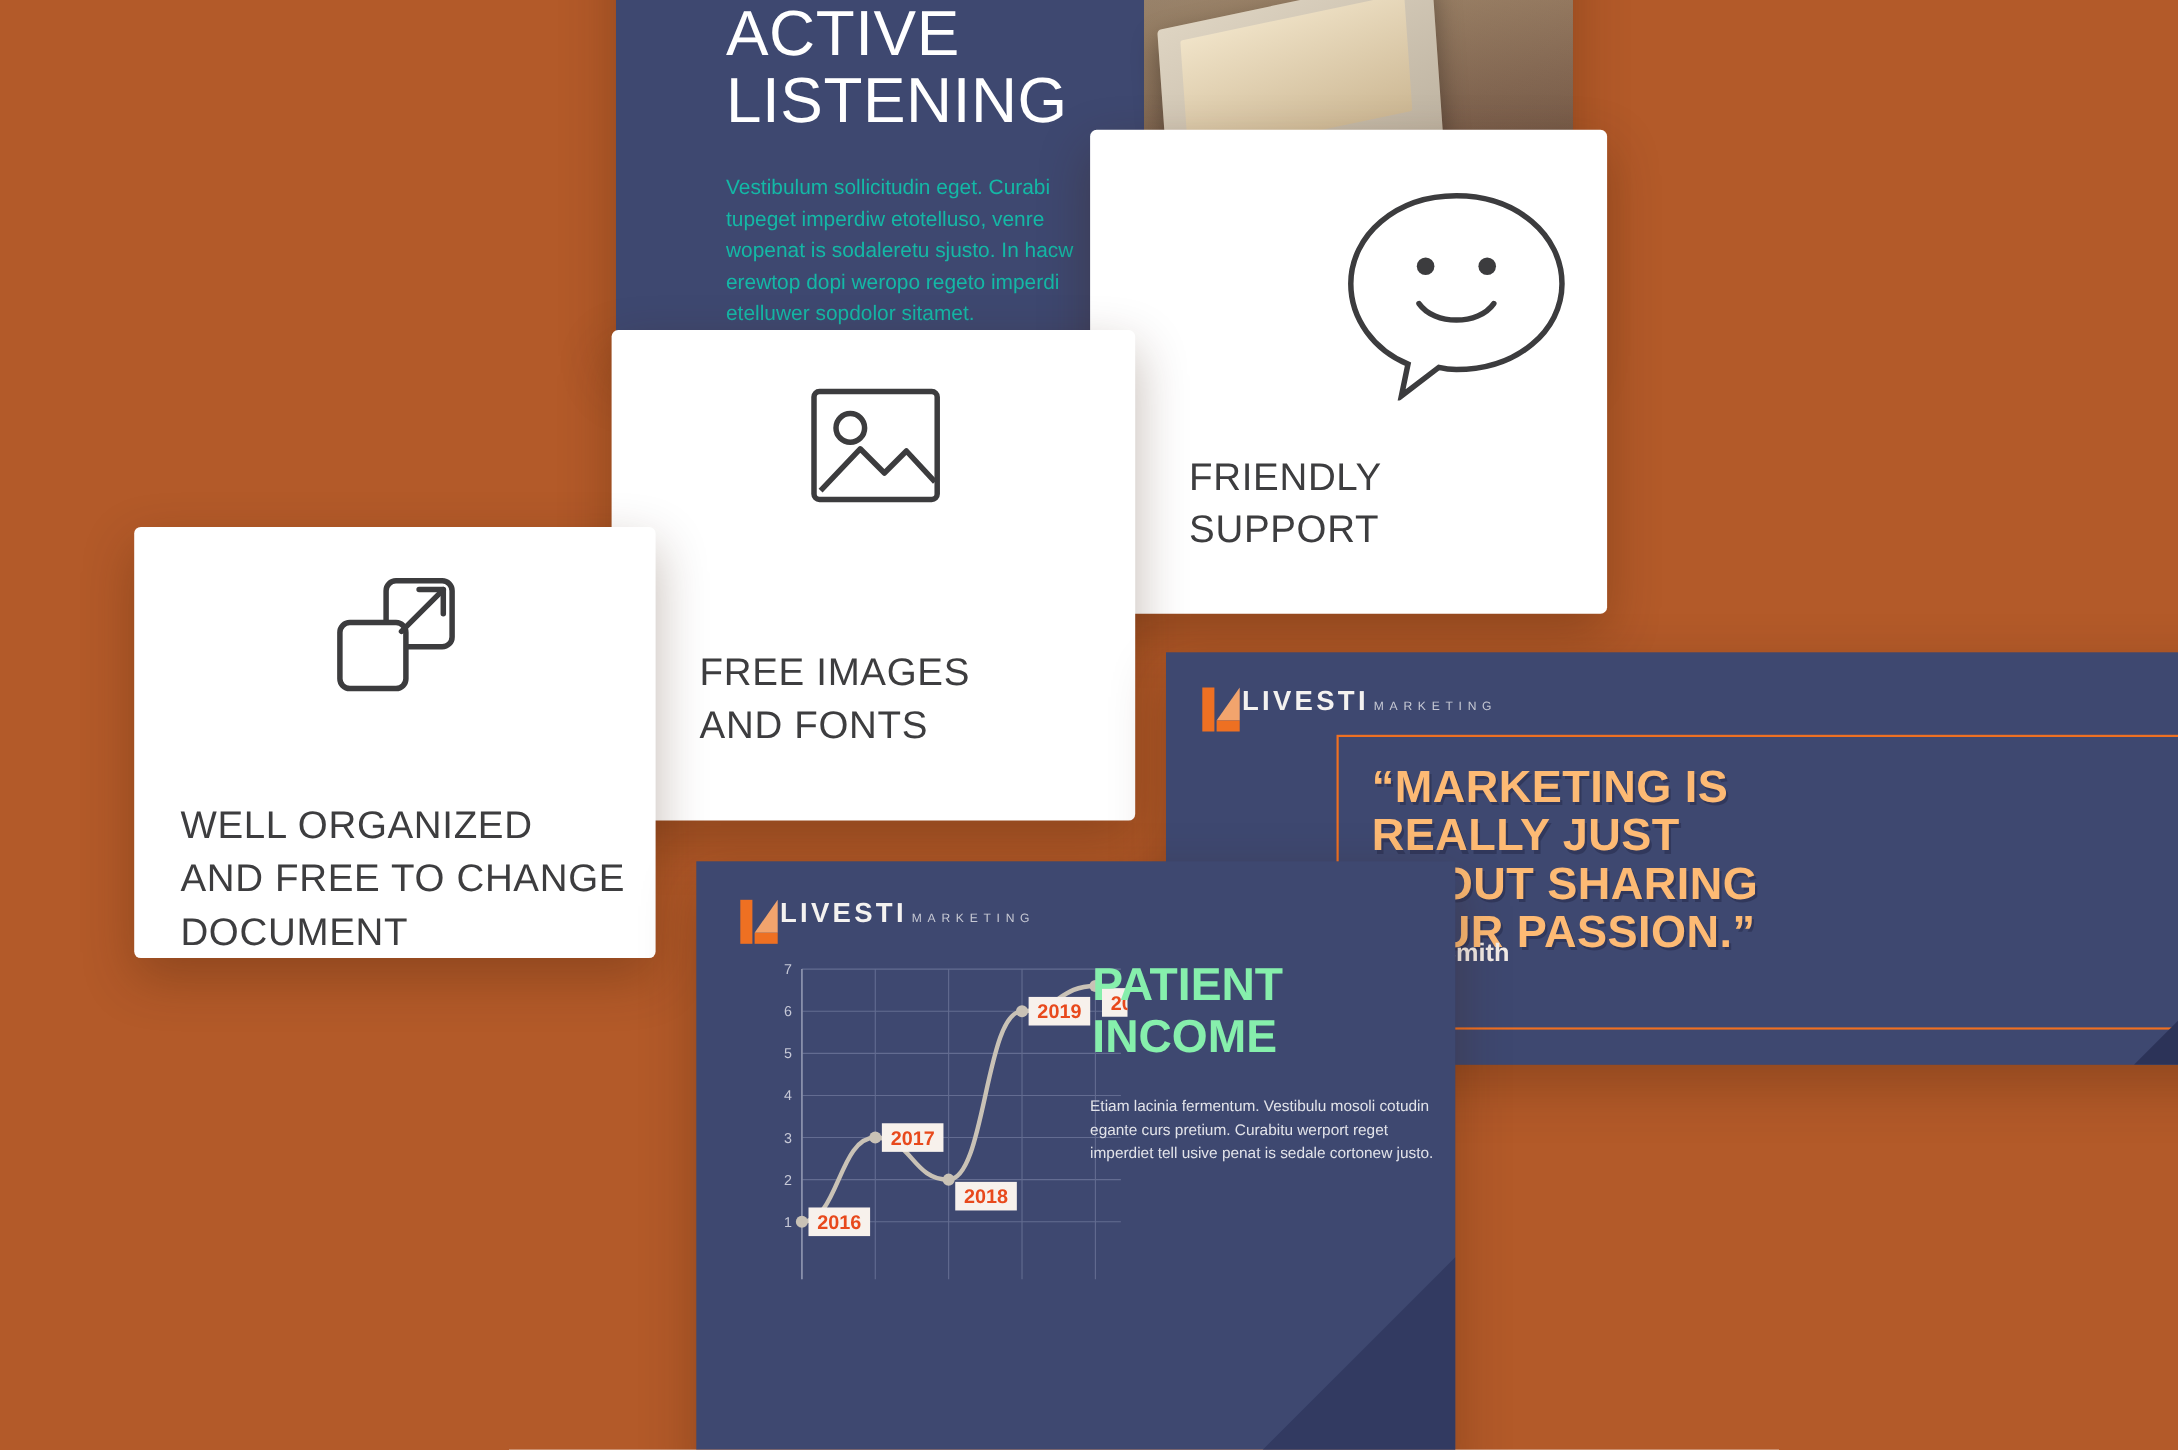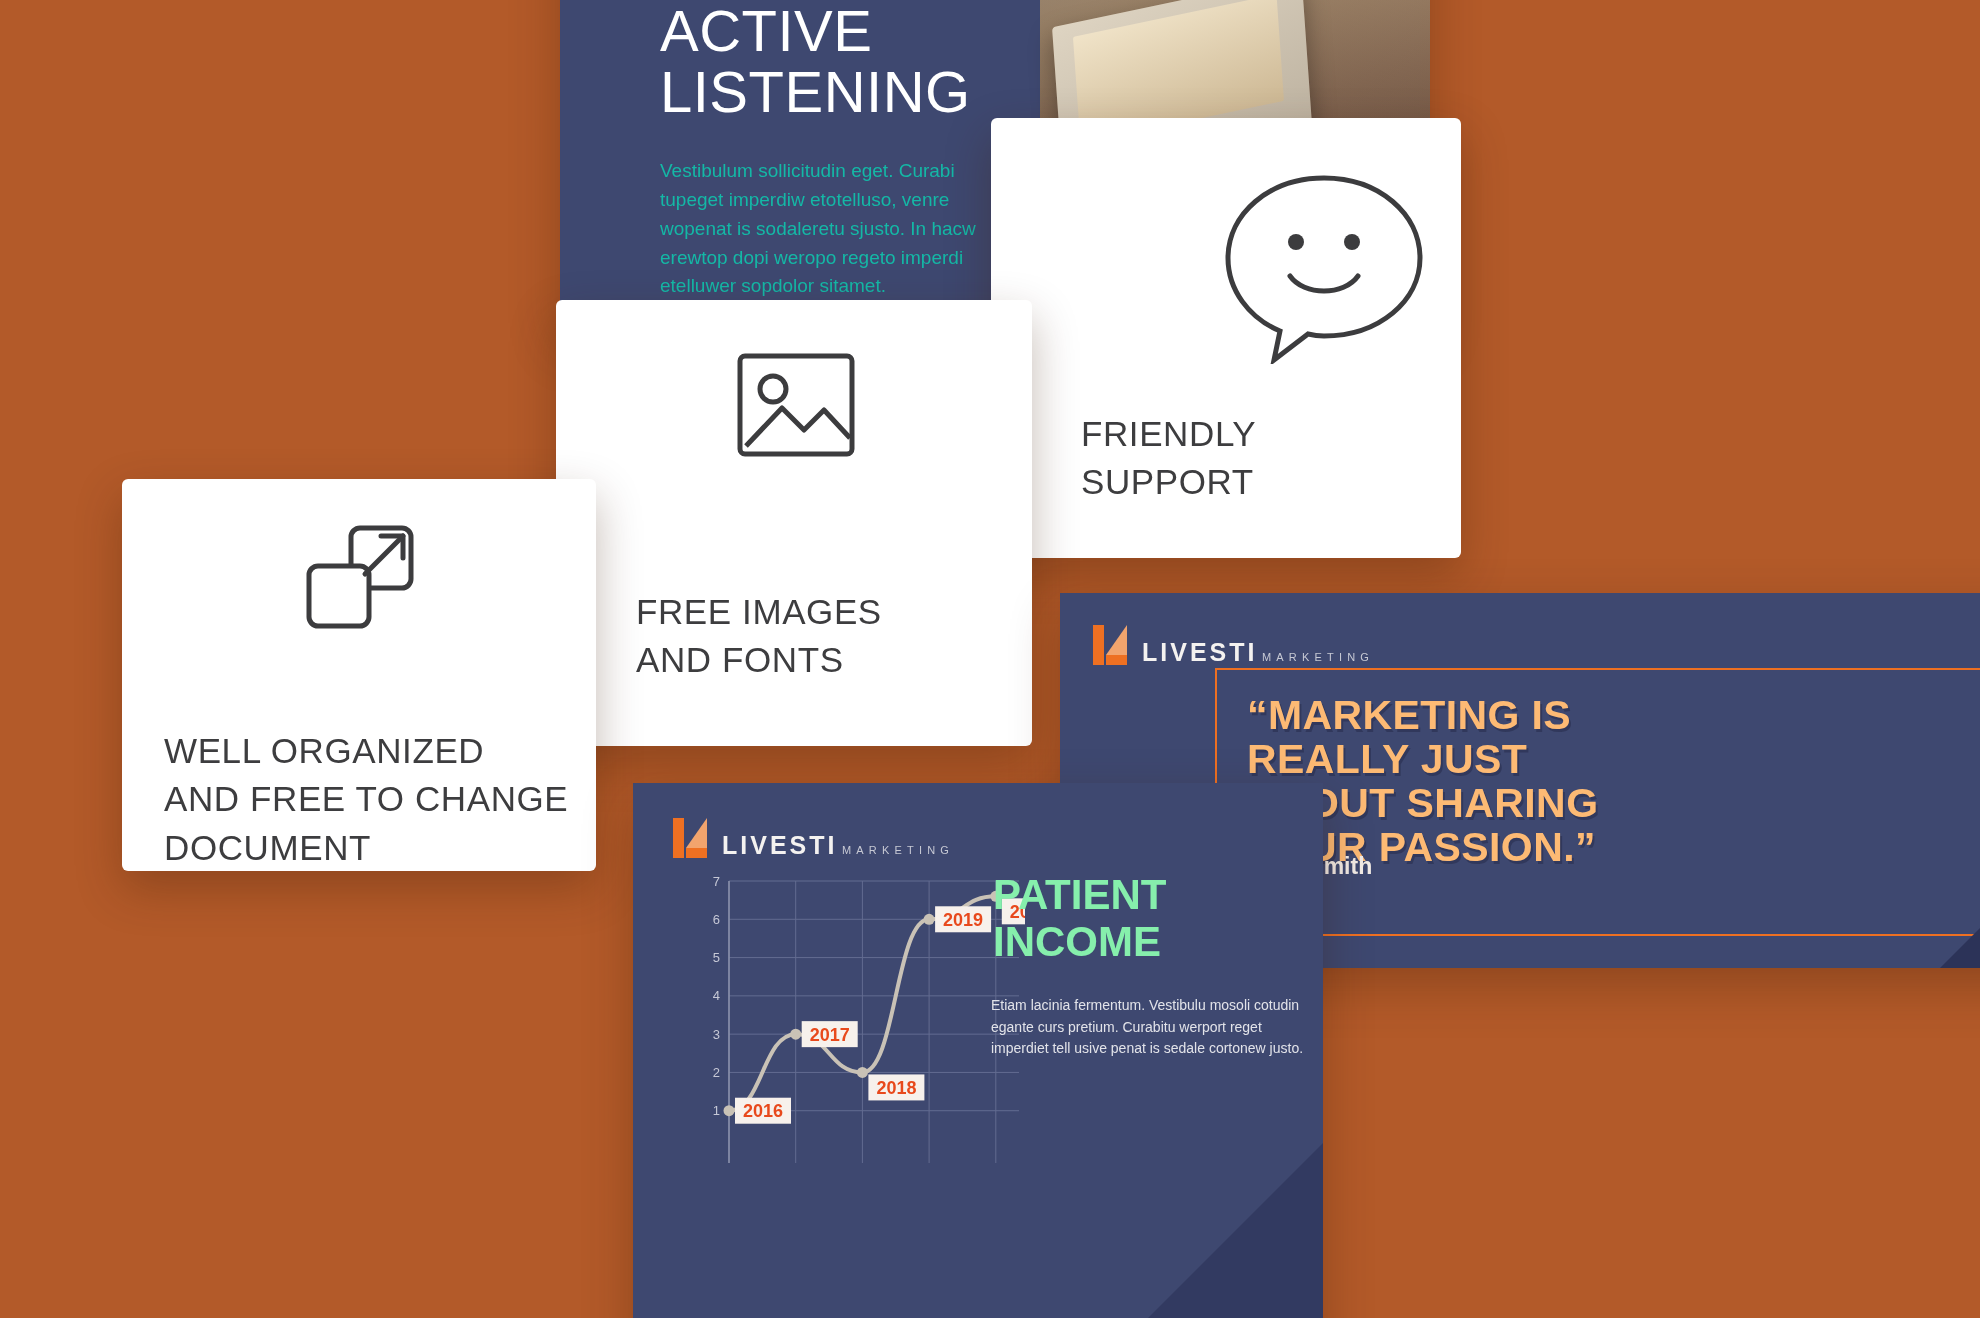--- a/index.html
+++ b/index.html
@@ -96,21 +96,21 @@
     color: #3d3d3f;
     font-size: 35px;
     letter-spacing: 0.6px;
     line-height: 1.38;
     white-space: nowrap;
   }
 
   
   #slide-quote { left: 1060px; top: 593px; width: 1060px; height: 375px; }
   #slide-quote .logo { position: absolute; left: 1093px - 1060px; top: 32px; }
-  .logo-row { display: flex; align-items: flex-end; gap: 15px; }
+  .logo-row { display: flex; align-items: flex-start; gap: 2px; }
   .logo-mark { position: relative; width: 34px; height: 40px; }
   .logo-mark .bar { position: absolute; left: 0; top: 0; width: 11px; height: 40px; background: #ee7022; }
   .logo-mark .tri {
     position: absolute; left: 13px; top: 0; width: 0; height: 0;
     border-style: solid; border-width: 0 0 30px 21px;
     border-color: transparent transparent #f2a46d transparent;
   }
   .logo-mark .foot { position: absolute; left: 13px; bottom: 0; width: 21px; height: 10px; background: #ee7022; }
   .logo-text .l1 {
     color: #f4f2f0; font-size: 25px; font-weight: bold; letter-spacing: 3px; line-height: 1;

